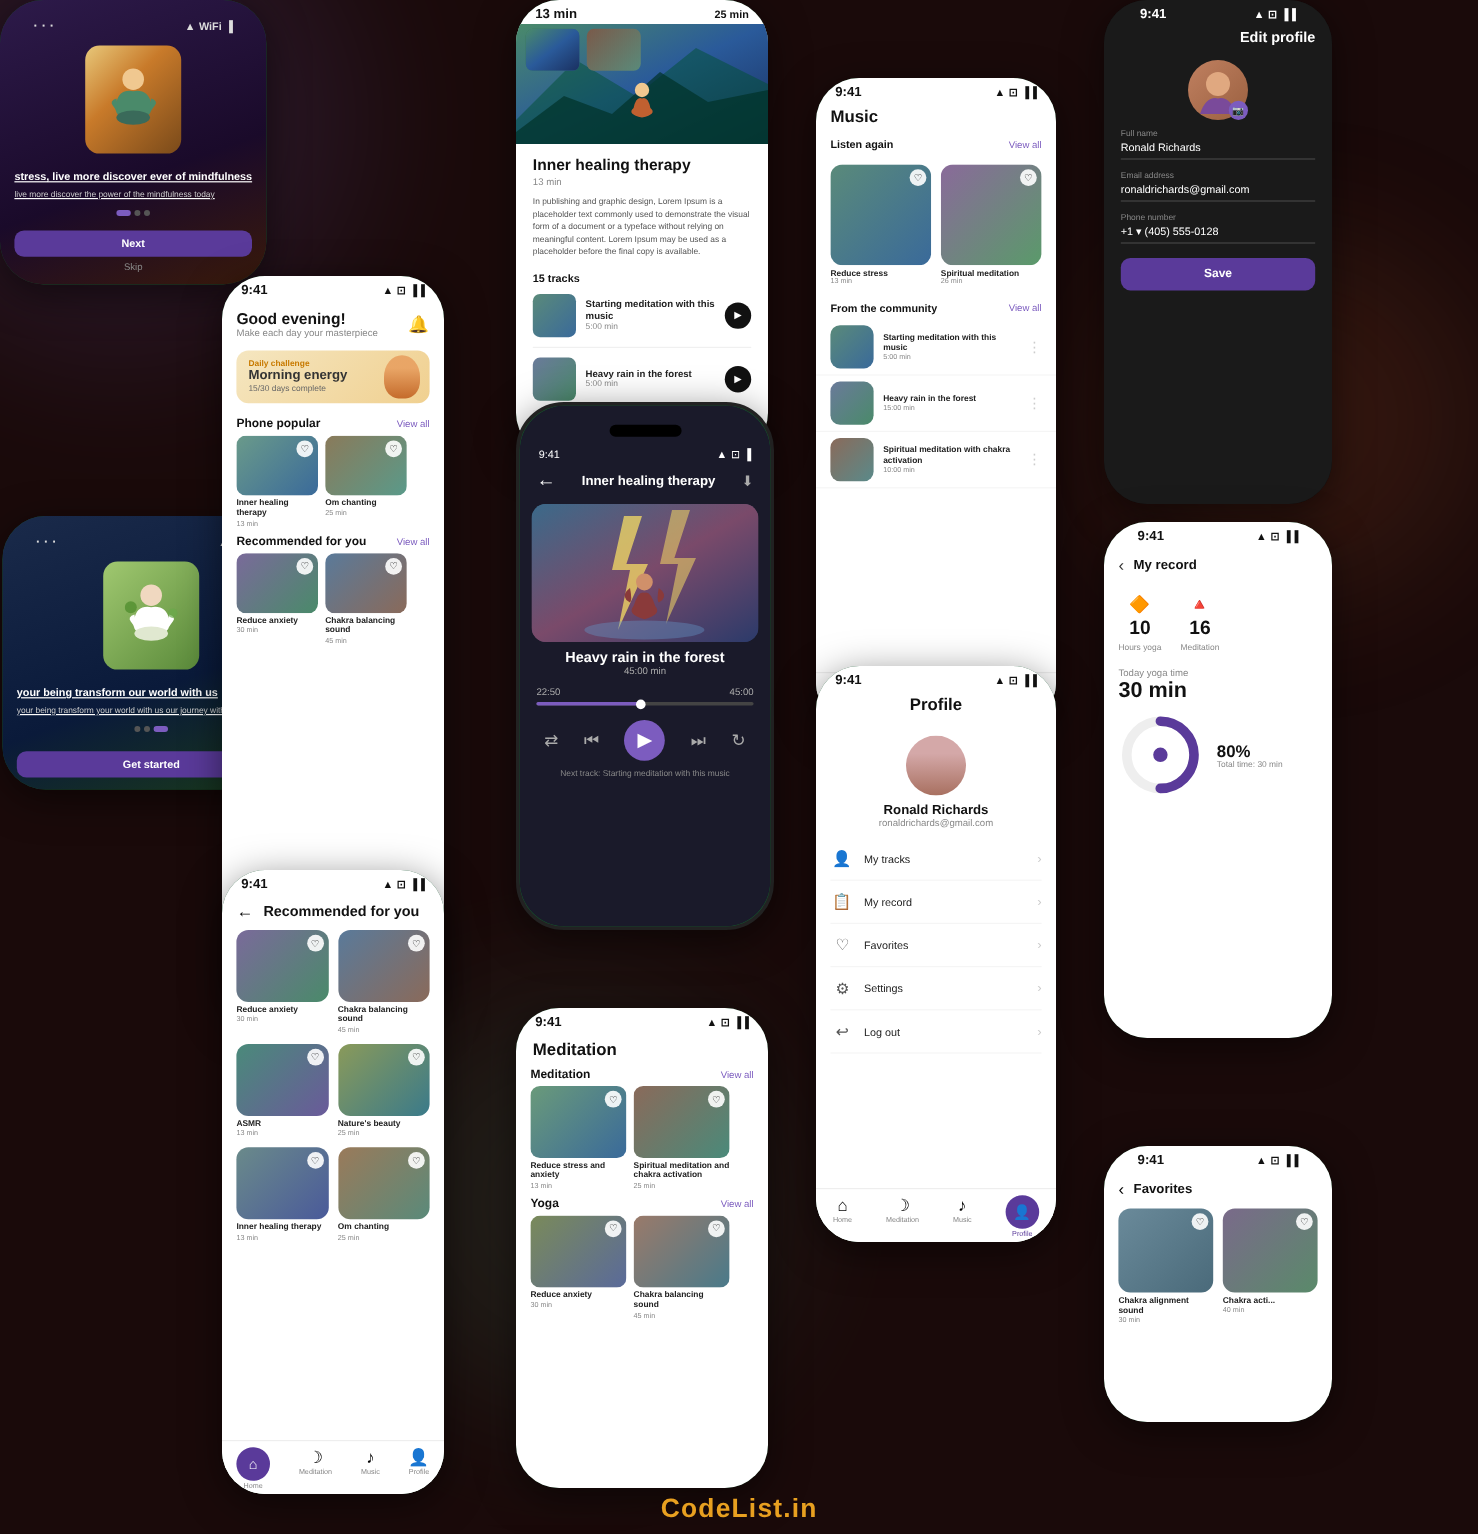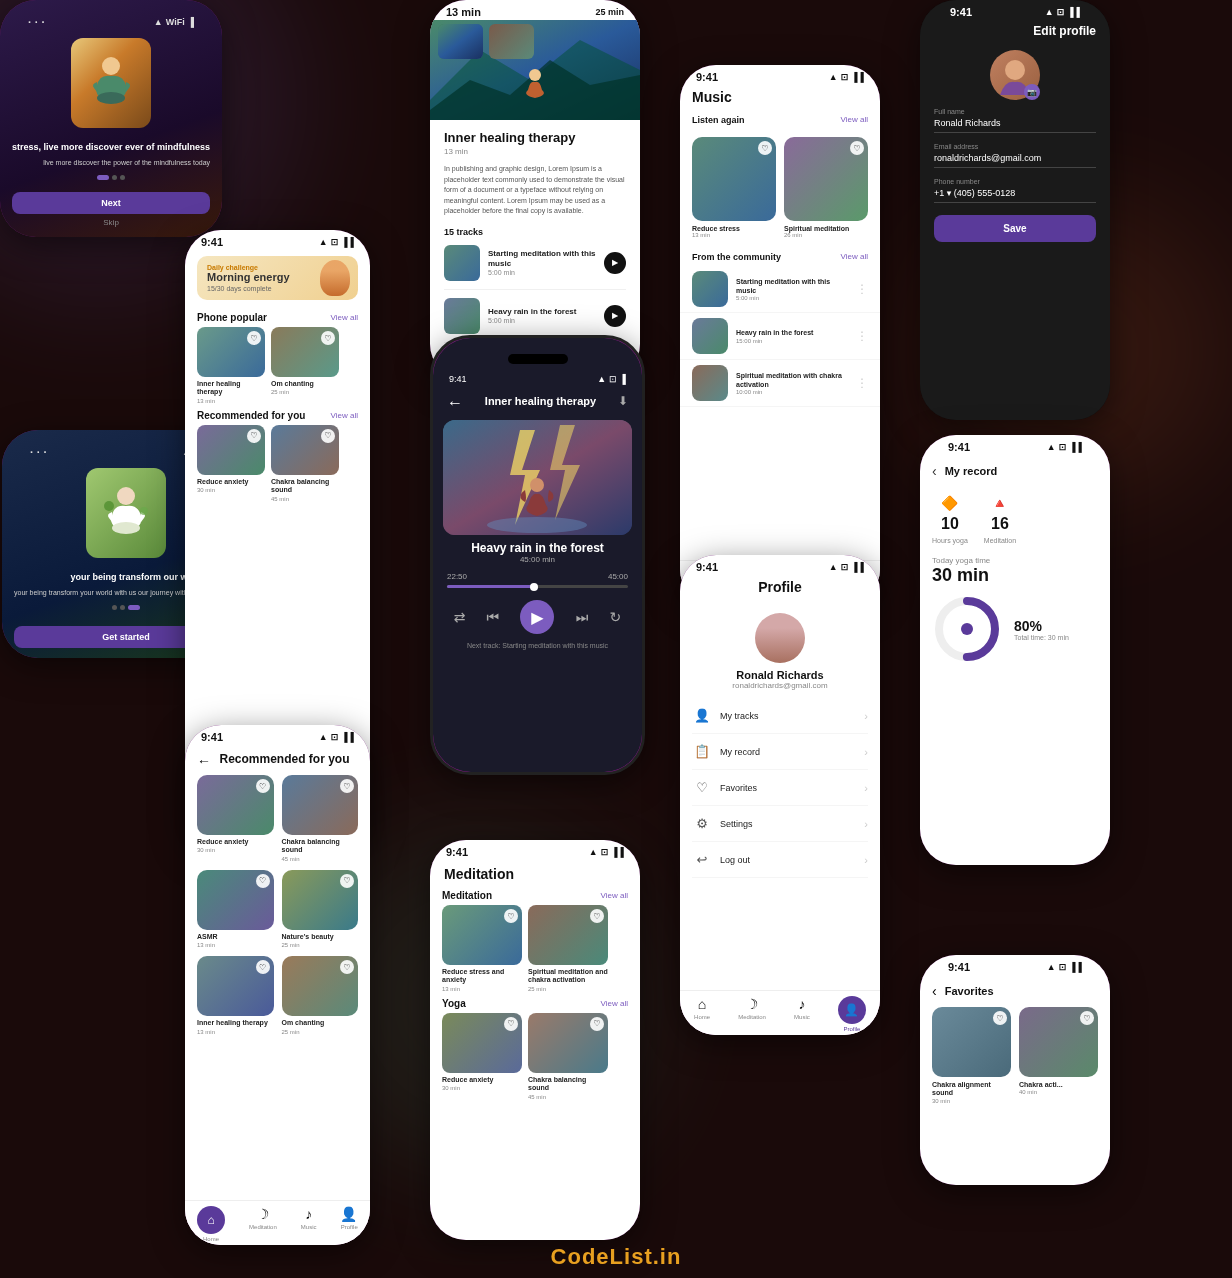--- a/index.html
+++ b/index.html
@@ -7,21 +7,21 @@
       width: 1232px;
       min-height: 1278px;
       background: #1a0a0a;
       font-family: -apple-system, BlinkMacSystemFont, 'Segoe UI', sans-serif;
       overflow-x: hidden;
       position: relative;
     }
 
     
     .phone {
-      background: #701a75;
+      background: #14532d;
       border-radius: 36px;
       overflow: hidden;
       position: absolute;
       box-shadow: 0 8px 32px rgba(0,0,0,0.5);
     }
     .status-bar {
       display: flex;
       justify-content: space-between;
       align-items: center;
       padding: 6px 16px 2px;
@@ -45,23 +45,24 @@
       width: 80px; height: 90px;
       border-radius: 12px;
       overflow: hidden;
       margin: 8px 0;
       background: linear-gradient(135deg, #e8c87a 0%, #c87a2a 40%, #7a4a1a 100%);
       display: flex;
       align-items: center;
       justify-content: center;
     }
     .onboard-text {
-      text-align: right;
+      text-align: left;
       color: #fff;
       margin-top: 6px;
+      text-decoration: underline;
     }
     .onboard-text h2 { font-size: 9px; font-weight: 700; line-height: 1.3; }
     .onboard-text p { font-size: 7px; color: #ccc; margin-top: 4px; line-height: 1.4; }
     .onboard-dots { display: flex; gap: 3px; margin: 8px 0; }
     .dot { width: 5px; height: 5px; border-radius: 50%; background: #555; }
     .dot.active { background: #7c5cbf; width: 12px; border-radius: 3px; }
     .btn-next {
       width: 100%; padding: 6px;
       background: #5a3a9a;
       border-radius: 8px;
@@ -354,21 +355,21 @@
     }
     .music-screen {
       background: #fff;
       width: 100%; height: 100%;
       overflow: hidden;
     }
     .listen-section { padding: 6px 12px; }
     .listen-row {
       display: flex;
       justify-content: space-between;
-      align-items: flex-start;
+      align-items: center;
     }
     .music-cards-row {
       display: flex;
       gap: 8px;
       padding: 6px 12px;
     }
     .music-card {
       flex: 1;
     }
     .music-thumb {
@@ -673,20 +674,29 @@
 <div class="phone phone-home">
   <div class="home-screen">
     <div class="status-bar">
       <span class="time">9:41</span>
       <div class="status-icons">
         <span>▲</span>
           <span>⊡</span>
           <span>▐▐</span>
       </div>
     </div>
+    <div class="home-header">
+      <div style="display:flex;justify-content:space-between;align-items:center;">
+        <div>
+          <h2>Good evening!</h2>
+          <p>Make each day your masterpiece</p>
+        </div>
+        <span style="font-size:14px;">🔔</span>
+      </div>
+    </div>
     <div class="challenge-card">
       <div class="challenge-label">Daily challenge</div>
       <div class="challenge-title">Morning energy</div>
       <div class="challenge-progress">15/30 days complete</div>
       <div class="challenge-figure"></div>
     </div>
     <div class="section-header">
       <span class="section-title">Phone popular</span>
       <span class="view-all">View all</span>
     </div>

